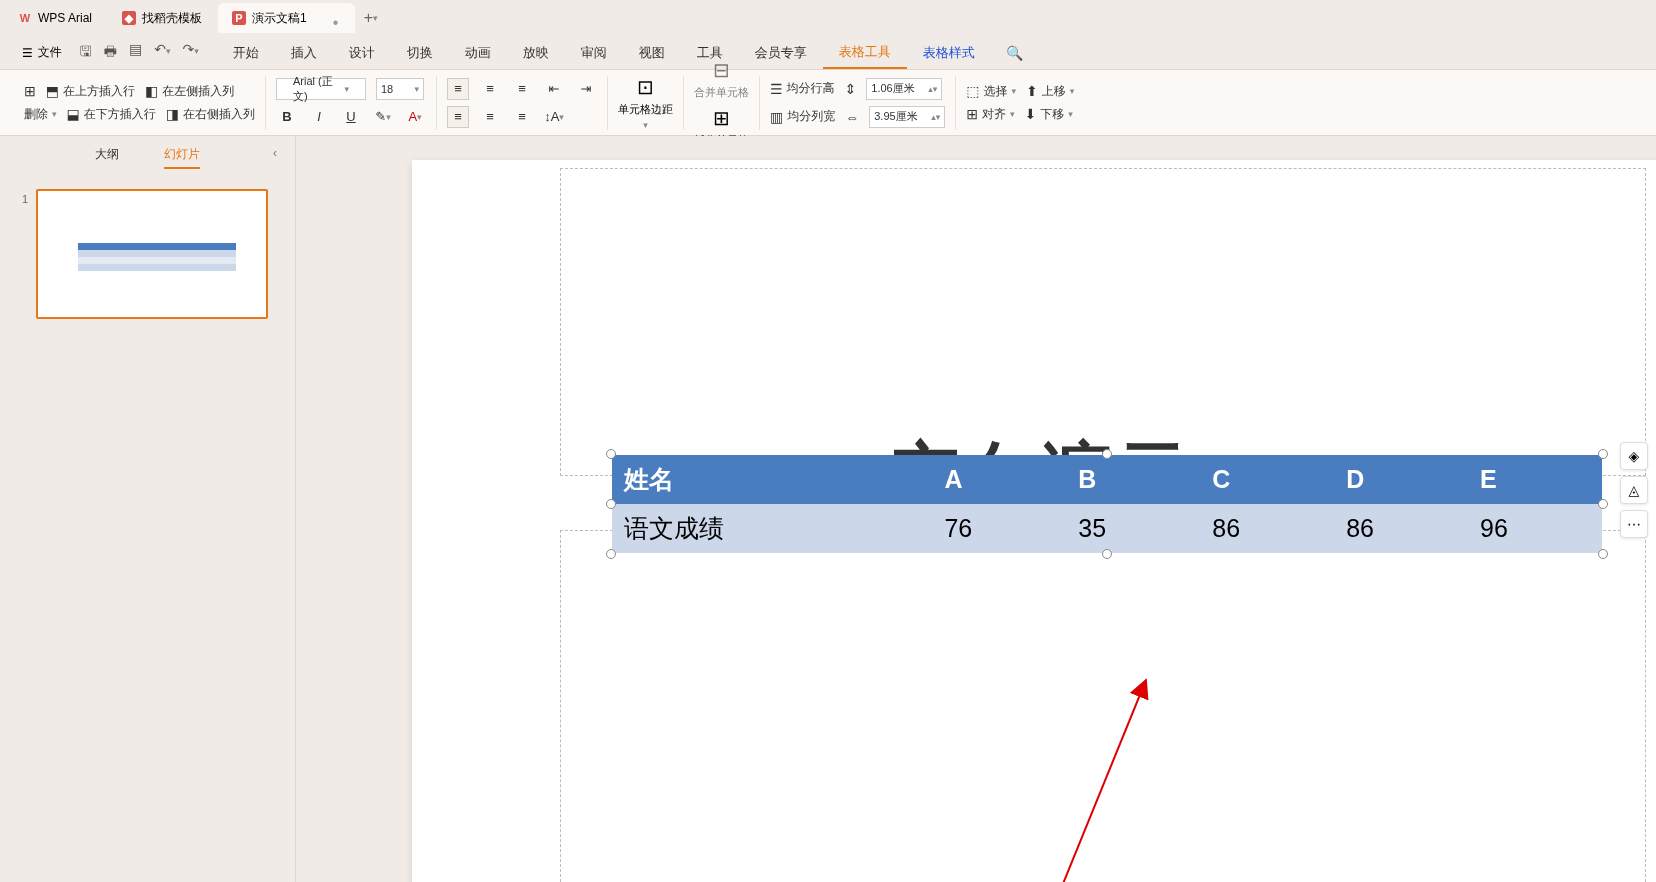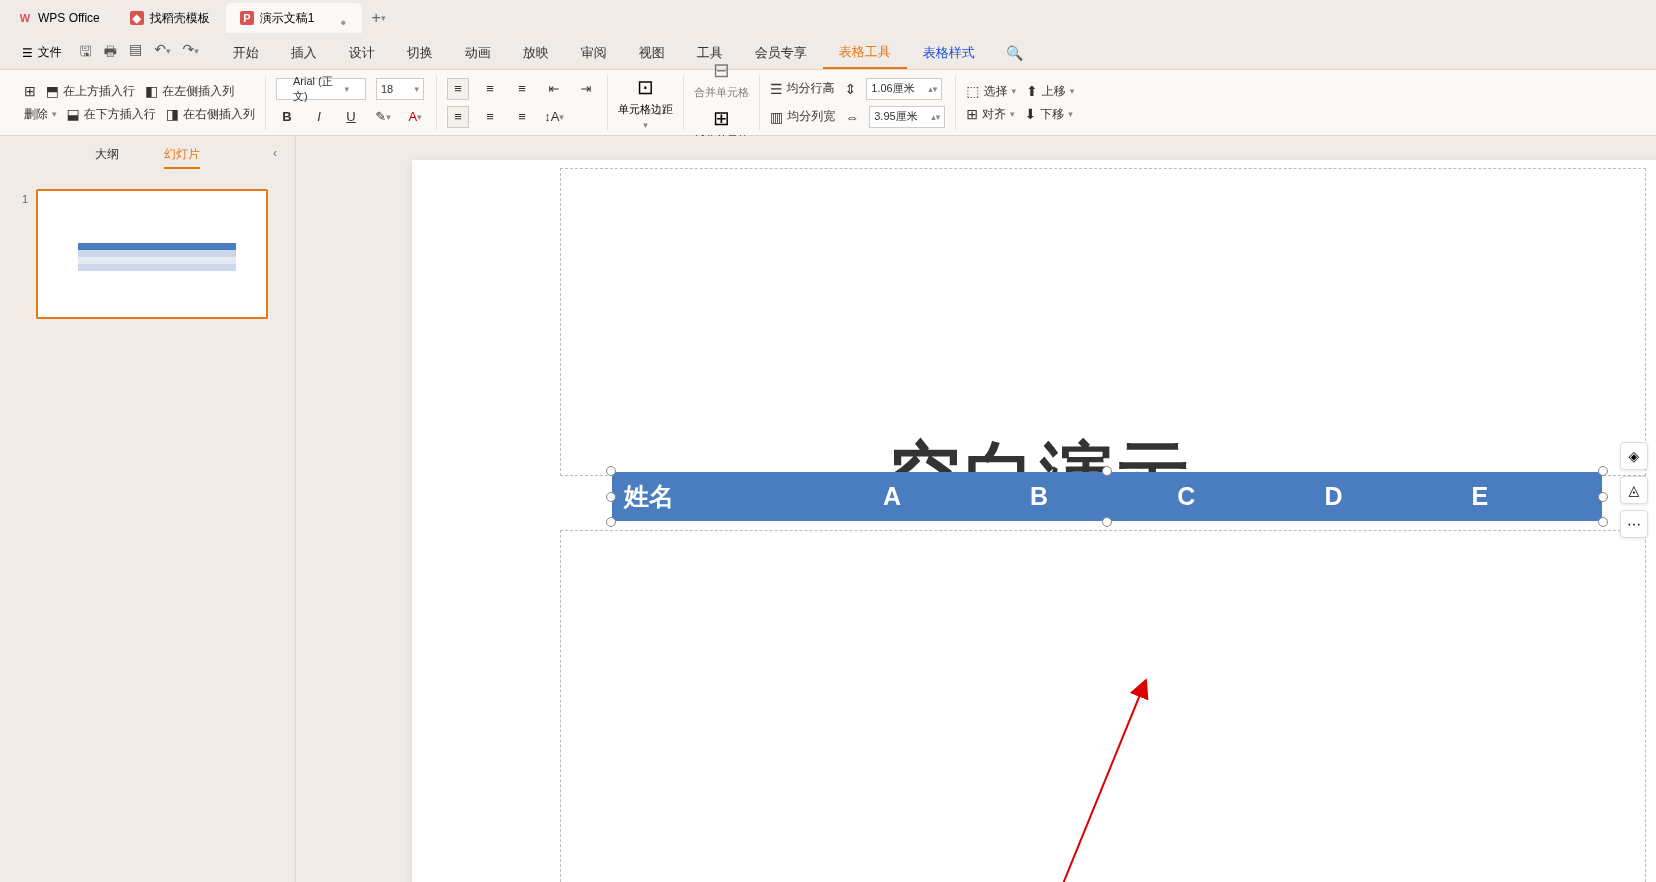--- a/index.html
+++ b/index.html
@@ -48,42 +48,42 @@
 .tt-row{display:flex;height:7px;}
 .tt-cell{flex:1;font-size:4px;}
 .tt-h{background:#4a7dbf;}
 .tt-r1{background:#cdd7ea;}
 .tt-r2{background:#e4e9f3;}
 .canvas-area{flex:1;background:#f0ebe6;position:relative;overflow:hidden;}
 .slide{position:absolute;left:116px;top:24px;width:1382px;height:776px;background:#fff;box-shadow:0 2px 8px rgba(0,0,0,0.1);}
 .placeholder-top{position:absolute;left:148px;top:8px;width:1086px;height:308px;border:1px dashed #bbb;}
 .placeholder-bot{position:absolute;left:148px;top:370px;width:1086px;height:362px;border:1px dashed #bbb;}
 .bg-title{position:absolute;left:476px;top:268px;font-size:72px;font-weight:bold;color:#333;letter-spacing:4px;}
-.table-sel{position:absolute;left:200px;top:312px;width:990px;}
+.table-sel{position:absolute;left:200px;top:295px;width:990px;}
 .data-table{width:100%;border-collapse:collapse;font-size:25px;}
 .data-table th{background:#4a7dbf;color:#fff;text-align:left;padding:8px 12px;font-weight:bold;height:44px;}
 .data-table td{padding:8px 12px;text-align:left;height:44px;}
 .data-table tr.r1 td{background:#cdd7ea;}
 .data-table tr.r2 td{background:#e4e9f3;}
 .handle{width:10px;height:10px;border:1px solid #888;background:#fff;border-radius:50%;position:absolute;}
 .h-tl{left:-6px;top:-6px;} .h-tm{left:50%;top:-6px;margin-left:-5px;} .h-tr{right:-6px;top:-6px;}
 .h-ml{left:-6px;top:50%;margin-top:-5px;} .h-mr{right:-6px;top:50%;margin-top:-5px;}
 .h-bl{left:-6px;bottom:-6px;} .h-bm{left:50%;bottom:-6px;margin-left:-5px;} .h-br{right:-6px;bottom:-6px;}
 .arrow{position:absolute;left:614px;top:510px;}
 .float-btns{position:absolute;right:8px;top:306px;display:flex;flex-direction:column;gap:6px;}
 .float-btn{width:28px;height:28px;background:#fff;border:1px solid #ddd;border-radius:4px;display:flex;align-items:center;justify-content:center;font-size:14px;box-shadow:0 1px 3px rgba(0,0,0,0.1);}
 .dd{font-size:9px;color:#888;}
 </style>
 </head>
 <body>
 
 <div class="titlebar">
   <div class="tab app">
     <span class="tab-icon icon-w">W</span>
-    <span>WPS Office</span>
+    <span>WPS Arial</span>
   </div>
   <div class="tab">
     <span class="tab-icon icon-d">◆</span>
     <span>找稻壳模板</span>
   </div>
   <div class="tab active">
     <span class="tab-icon icon-p">P</span>
     <span>演示文稿1</span>
     <span class="tab-close">•</span>
   </div>
@@ -320,20 +320,28 @@
               <tr>
             <th>姓名</th>
             <th>A</th>
             <th>B</th>
             <th>C</th>
             <th>D</th>
             <th>E</th>
           </tr>
             </thead>
           <tbody>
+            <tr class="r1">
+              <td>语文成绩</td>
+              <td>76</td>
+              <td>35</td>
+              <td>86</td>
+              <td>86</td>
+              <td>96</td>
+            </tr>
           </tbody>
         </table>
         <div class="handle h-tl"></div>
         <div class="handle h-tm"></div>
         <div class="handle h-tr"></div>
         <div class="handle h-ml"></div>
         <div class="handle h-mr"></div>
         <div class="handle h-bl"></div>
         <div class="handle h-bm"></div>
         <div class="handle h-br"></div>

